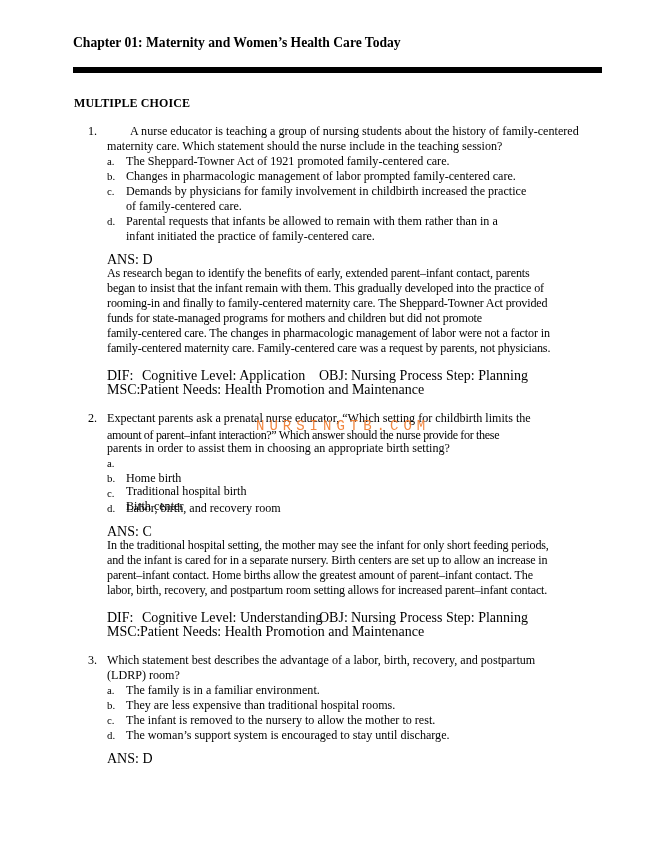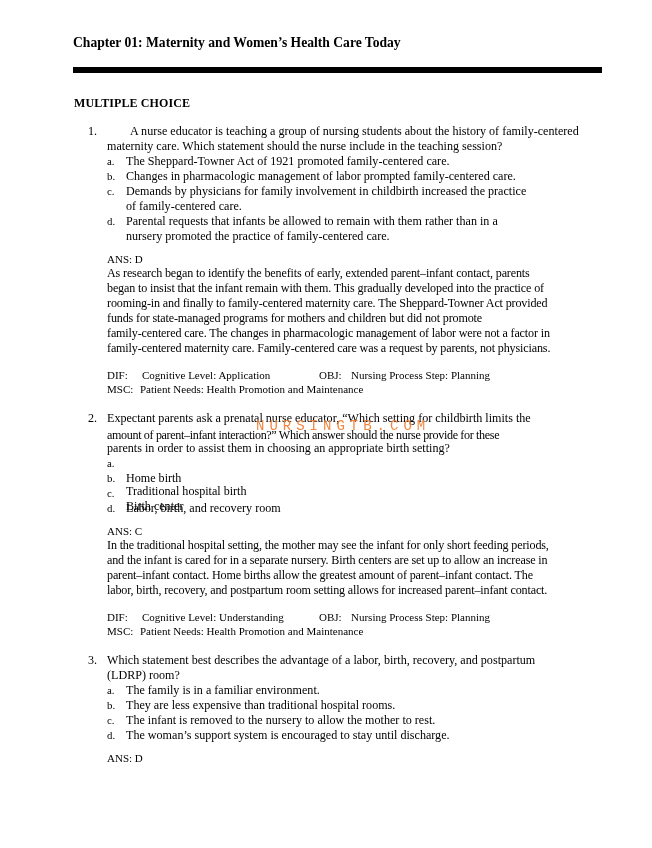--- a/index.html
+++ b/index.html
@@ -50,21 +50,21 @@
       font-size: 12px;
       line-height: 14px;
       letter-spacing: 0.1px;
     }
     .txt {
       font-size: 12.1px;
       line-height: 15px;
       white-space: nowrap;
     }
     .small {
-      font-size: 11px;
+      font-size: 14px;
       line-height: 13.5px;
       white-space: nowrap;
     }
     .abs { position: absolute; }
     .qnum { position: absolute; font-size: 12.1px; line-height: 15px; }
     .optlet { position: absolute; font-size: 10.8px; line-height: 15px; }
     .watermark {
       position: absolute;
       color: #f07a2c;
       font-family: "Liberation Mono", "DejaVu Sans Mono", monospace;
@@ -102,21 +102,21 @@
       <div class="abs txt" style="left:126px; top:169px;">Changes in pharmacologic management of labor prompted family-centered care.</div>
     </div>
     <div>
       <div class="optlet" style="left:107px; top:184px;">c.</div>
       <div class="abs txt" style="left:126px; top:184px;">Demands by physicians for family involvement in childbirth increased the practice</div>
       <div class="abs txt" style="left:126px; top:199px;">of family-centered care.</div>
     </div>
     <div>
       <div class="optlet" style="left:107px; top:214px;">d.</div>
       <div class="abs txt" style="left:126px; top:214px;">Parental requests that infants be allowed to remain with them rather than in a</div>
-      <div class="abs txt" style="left:126px; top:229px;">nursery promoted the practice of family-centered care.</div>
+      <div class="abs txt" style="left:126px; top:229px;">infant initiated the practice of family-centered care.</div>
     </div>
 
     <div class="abs small" style="left:107px; top:253px;">ANS:  D</div>
     <div class="abs txt tight" style="left:107px; top:266px;">As research began to identify the benefits of early, extended parent–infant contact, parents</div>
     <div class="abs txt tight" style="left:107px; top:281px;">began to insist that the infant remain with them. This gradually developed into the practice of</div>
     <div class="abs txt tight" style="left:107px; top:296px;">rooming-in and finally to family-centered maternity care. The Sheppard-Towner Act provided</div>
     <div class="abs txt tight" style="left:107px; top:311px;">funds for state-managed programs for mothers and children but did not promote</div>
     <div class="abs txt tight" style="left:107px; top:326px;">family-centered care. The changes in pharmacologic management of labor were not a factor in</div>
     <div class="abs txt tight" style="left:107px; top:341px;">family-centered maternity care. Family-centered care was a request by parents, not physicians.</div>
 

